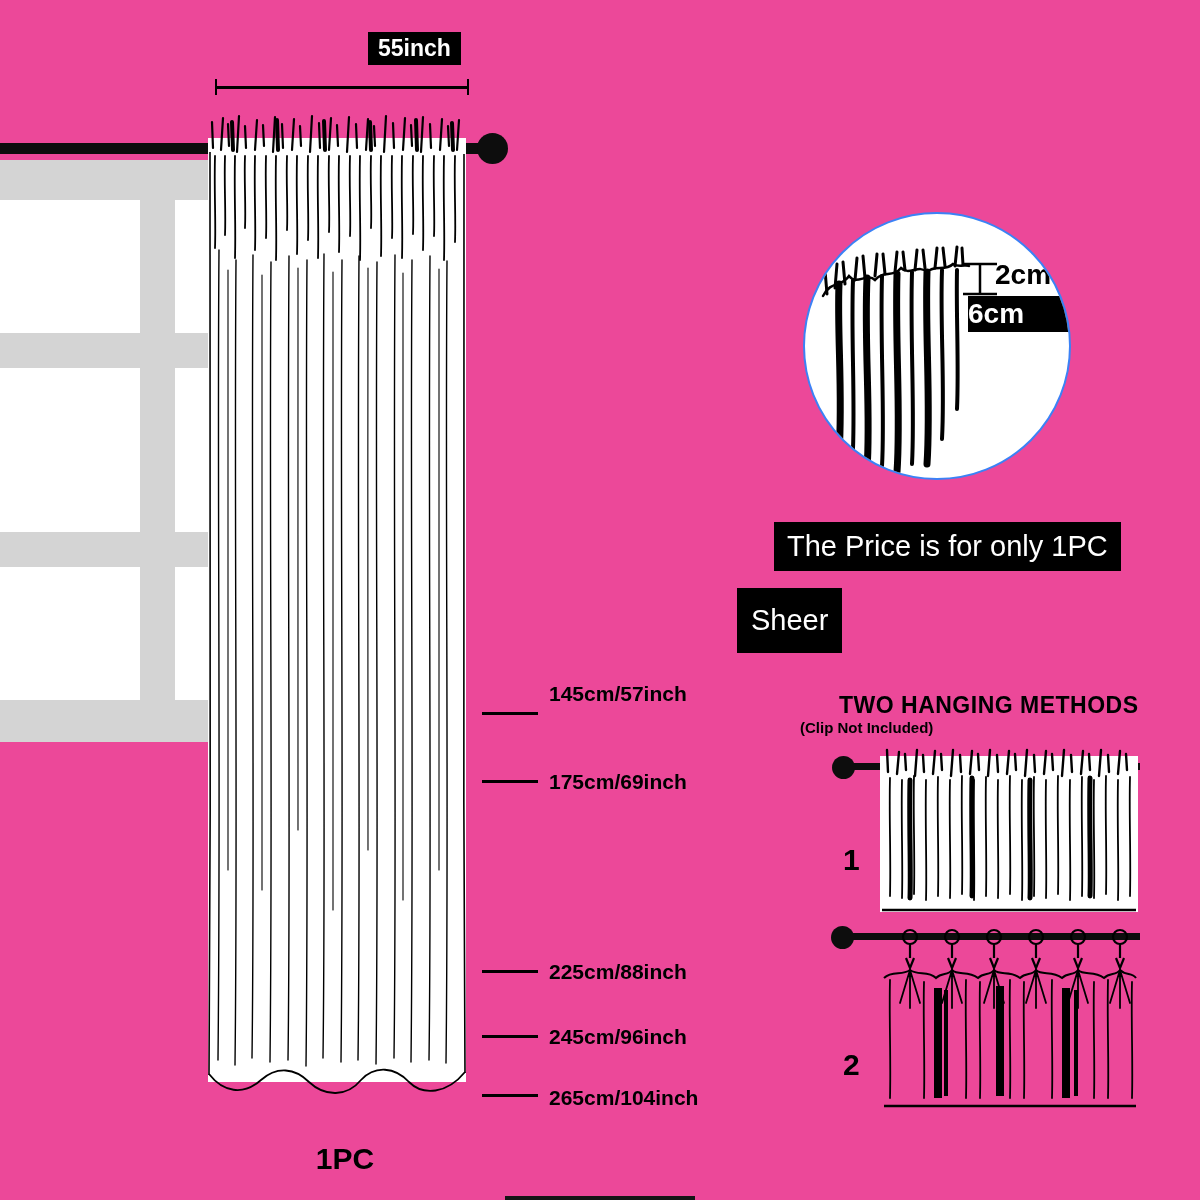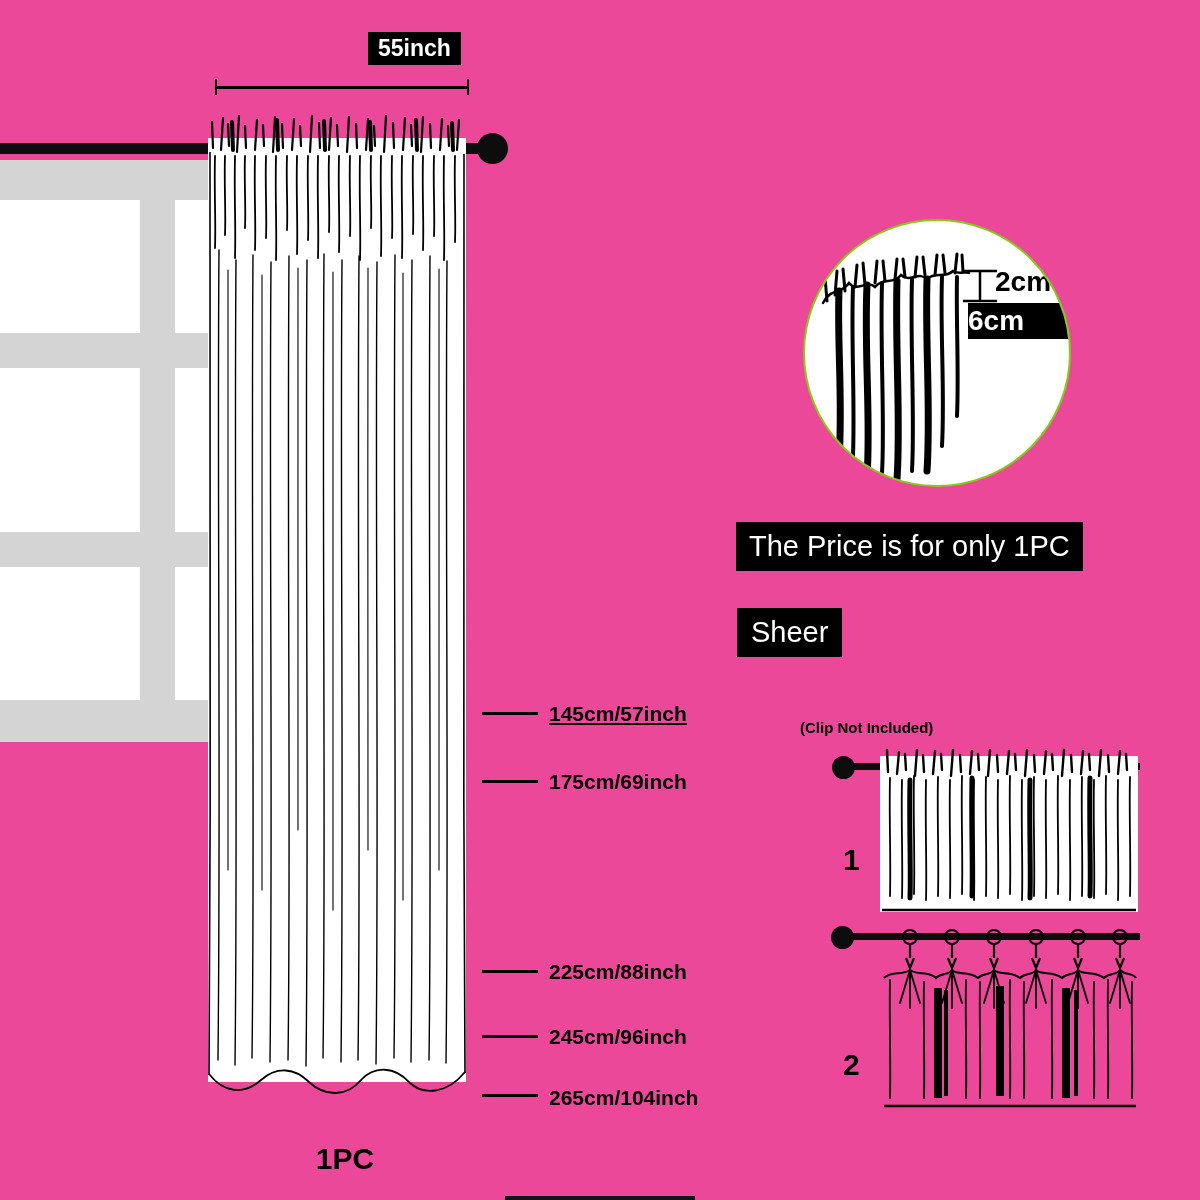--- a/index.html
+++ b/index.html
@@ -29,38 +29,38 @@
   .cm-label{position:absolute;left:215px;top:60px;width:250px;text-align:center;
             font-size:22px;font-weight:bold;z-index:3;}
   .measure-line{position:absolute;left:215px;top:79px;width:250px;height:16px;
             border-left:2.5px solid #000;border-right:2.5px solid #000;z-index:3;}
   .measure-line::before{content:"";position:absolute;left:0;right:0;top:7px;height:2.5px;background:#000;}
 
   
   .tick{position:absolute;left:482px;width:56px;height:3px;background:#000;z-index:3;}
   .t1{top:712px;} .t2{top:780px;} .t3{top:970px;} .t4{top:1035px;} .t5{top:1094px;}
   .tick-label{position:absolute;left:549px;font-size:21px;font-weight:bold;white-space:nowrap;z-index:3;}
-  .l1{top:702px;text-decoration:underline;} .l2{top:770px;} .l3{top:960px;} .l4{top:1025px;} .l5{top:1086px;text-align:center;}
+  .l1{top:682px;} .l2{top:770px;} .l3{top:960px;} .l4{top:1025px;} .l5{top:1086px;text-align:center;}
 
   .pc-label{position:absolute;left:300px;top:1142px;width:90px;text-align:center;
             font-size:30px;font-weight:bold;z-index:3;}
 
   
-  .detail-circle{position:absolute;left:803px;top:219px;width:264px;height:264px;
-                 border:2px solid #84cc16;border-radius:50%;overflow:hidden;background:#fff;z-index:2;}
+  .detail-circle{position:absolute;left:803px;top:212px;width:264px;height:264px;
+                 border:2px solid #3b82f6;border-radius:50%;overflow:hidden;background:#fff;z-index:2;}
   .detail-sketch{position:absolute;left:0;top:0;width:264px;height:264px;}
   .hem-label{position:absolute;left:190px;top:45px;font-size:28px;font-weight:bold;}
   .pocket-bar{position:absolute;left:163px;top:82px;width:104px;height:36px;background:#000;
               color:#fff;font-size:28px;font-weight:bold;line-height:36px;padding-left:0;}
 
   
-  .price-bar{position:absolute;left:736px;top:522px;background:#000;color:#fff;
+  .price-bar{position:absolute;left:774px;top:522px;background:#000;color:#fff;
              font-size:29px;font-weight:500;padding:8px 13px;white-space:nowrap;z-index:3;}
-  .sheer-bar{position:absolute;left:737px;top:608px;background:#000;color:#fff;
-             font-size:29px;font-weight:500;padding:8px 14px;z-index:3;}
+  .sheer-bar{position:absolute;left:737px;top:588px;background:#000;color:#fff;
+             font-size:29px;font-weight:500;padding:16px 14px;z-index:3;}
   .hm-title{position:absolute;left:839px;top:692px;font-size:23px;font-weight:800;
             letter-spacing:0.5px;white-space:nowrap;z-index:3;}
   .hm-sub{position:absolute;left:800px;top:719px;font-size:15px;font-weight:bold;z-index:3;}
 
   
   .m-ball{position:absolute;width:23px;height:23px;border-radius:50%;background:#0d0d0d;z-index:1;}
   .m1-ball{left:832px;top:756px;} .m2-ball{left:831px;top:926px;}
   .m-rod{position:absolute;height:7px;background:#0d0d0d;z-index:1;}
   .m1-rod{left:848px;top:763px;width:292px;} .m2-rod{left:852px;top:933px;width:288px;}
   .m1-svg{position:absolute;left:880px;top:746px;width:258px;height:172px;z-index:2;}
@@ -122,20 +122,21 @@
       <path stroke="#000" stroke-width="7" fill="none" stroke-linecap="round" d="M34,70 C32,120 38,180 34,240 M62,64 C59,130 66,200 62,255 M92,60 C90,130 96,200 92,258 M122,58 C120,120 126,190 122,250"></path>
       <path stroke="#000" stroke-width="4" fill="none" stroke-linecap="round" d="M48,66 C46,120 50,180 48,235 M77,62 C75,130 80,200 77,252 M107,58 C105,125 110,195 107,250 M137,56 C135,110 140,170 137,225 M152,56 C151,100 154,150 152,195"></path>
       <path stroke="#000" stroke-width="2.5" fill="none" d="M158,50 L192,50 M175,50 L175,80 M158,80 L192,80"></path>
     </svg>
     <div class="hem-label">2cm</div>
     <div class="pocket-bar">6cm</div>
   </div>
 
   <div class="price-bar">The Price is for only 1PC</div>
   <div class="sheer-bar">Sheer</div>
+  <div class="hm-title">TWO HANGING METHODS</div>
   <div class="hm-sub">(Clip Not Included)</div>
 
   <div class="m-ball m1-ball"></div>
   <div class="m-rod m1-rod"></div>
   <svg class="m1-svg" viewBox="0 0 258 172" xmlns="http://www.w3.org/2000/svg">
     <rect x="0" y="10" width="258" height="156" fill="#ffffff"></rect>
     <path stroke="#000" stroke-width="2.4" fill="none" stroke-linecap="round" d="M8,26 L7,4 M17,28 L19,6 M26,24 L25,8 M35,30 L37,4 M44,26 L43,9 M53,28 L55,5 M62,24 L61,8 M71,30 L73,4 M81,26 L80,9 M90,28 L92,5 M99,24 L98,8 M108,30 L110,4 M118,26 L117,9 M127,28 L129,5 M136,24 L135,8 M145,30 L147,4 M155,26 L154,9 M164,28 L166,5 M173,24 L172,8 M182,30 L184,4 M192,26 L191,9 M201,28 L203,5 M210,24 L209,8 M219,30 L221,4 M229,26 L228,9 M238,28 L240,5 M247,24 L246,8"></path>
     <path stroke="#000" stroke-width="1.8" fill="none" stroke-linecap="round" d="M10,32 C9,70 11,110 10,150 M22,34 C21,75 23,115 22,152 M34,30 C33,68 35,108 34,148 M46,34 C45,78 47,118 46,154 M58,31 C57,70 59,110 58,150 M70,34 C69,76 71,116 70,152 M82,30 C81,68 83,108 82,148 M94,34 C93,78 95,118 94,154 M106,31 C105,70 107,110 106,150 M118,34 C117,76 119,116 118,152 M130,30 C129,68 131,108 130,148 M142,34 C141,78 143,118 142,154 M154,31 C153,70 155,110 154,150 M166,34 C165,76 167,116 166,152 M178,30 C177,68 179,108 178,148 M190,34 C189,78 191,118 190,154 M202,31 C201,70 203,110 202,150 M214,34 C213,76 215,116 214,152 M226,30 C225,68 227,108 226,148 M238,34 C237,78 239,118 238,154 M250,31 C249,70 251,110 250,150"></path>
     <path stroke="#000" stroke-width="5" fill="none" stroke-linecap="round" d="M30,34 C29,80 31,120 30,152 M92,32 C91,78 93,118 92,150 M150,34 C149,80 151,120 150,152 M210,32 C209,78 211,118 210,150"></path>
     <path stroke="#000" stroke-width="2.5" fill="none" d="M2,164 L256,164"></path>

